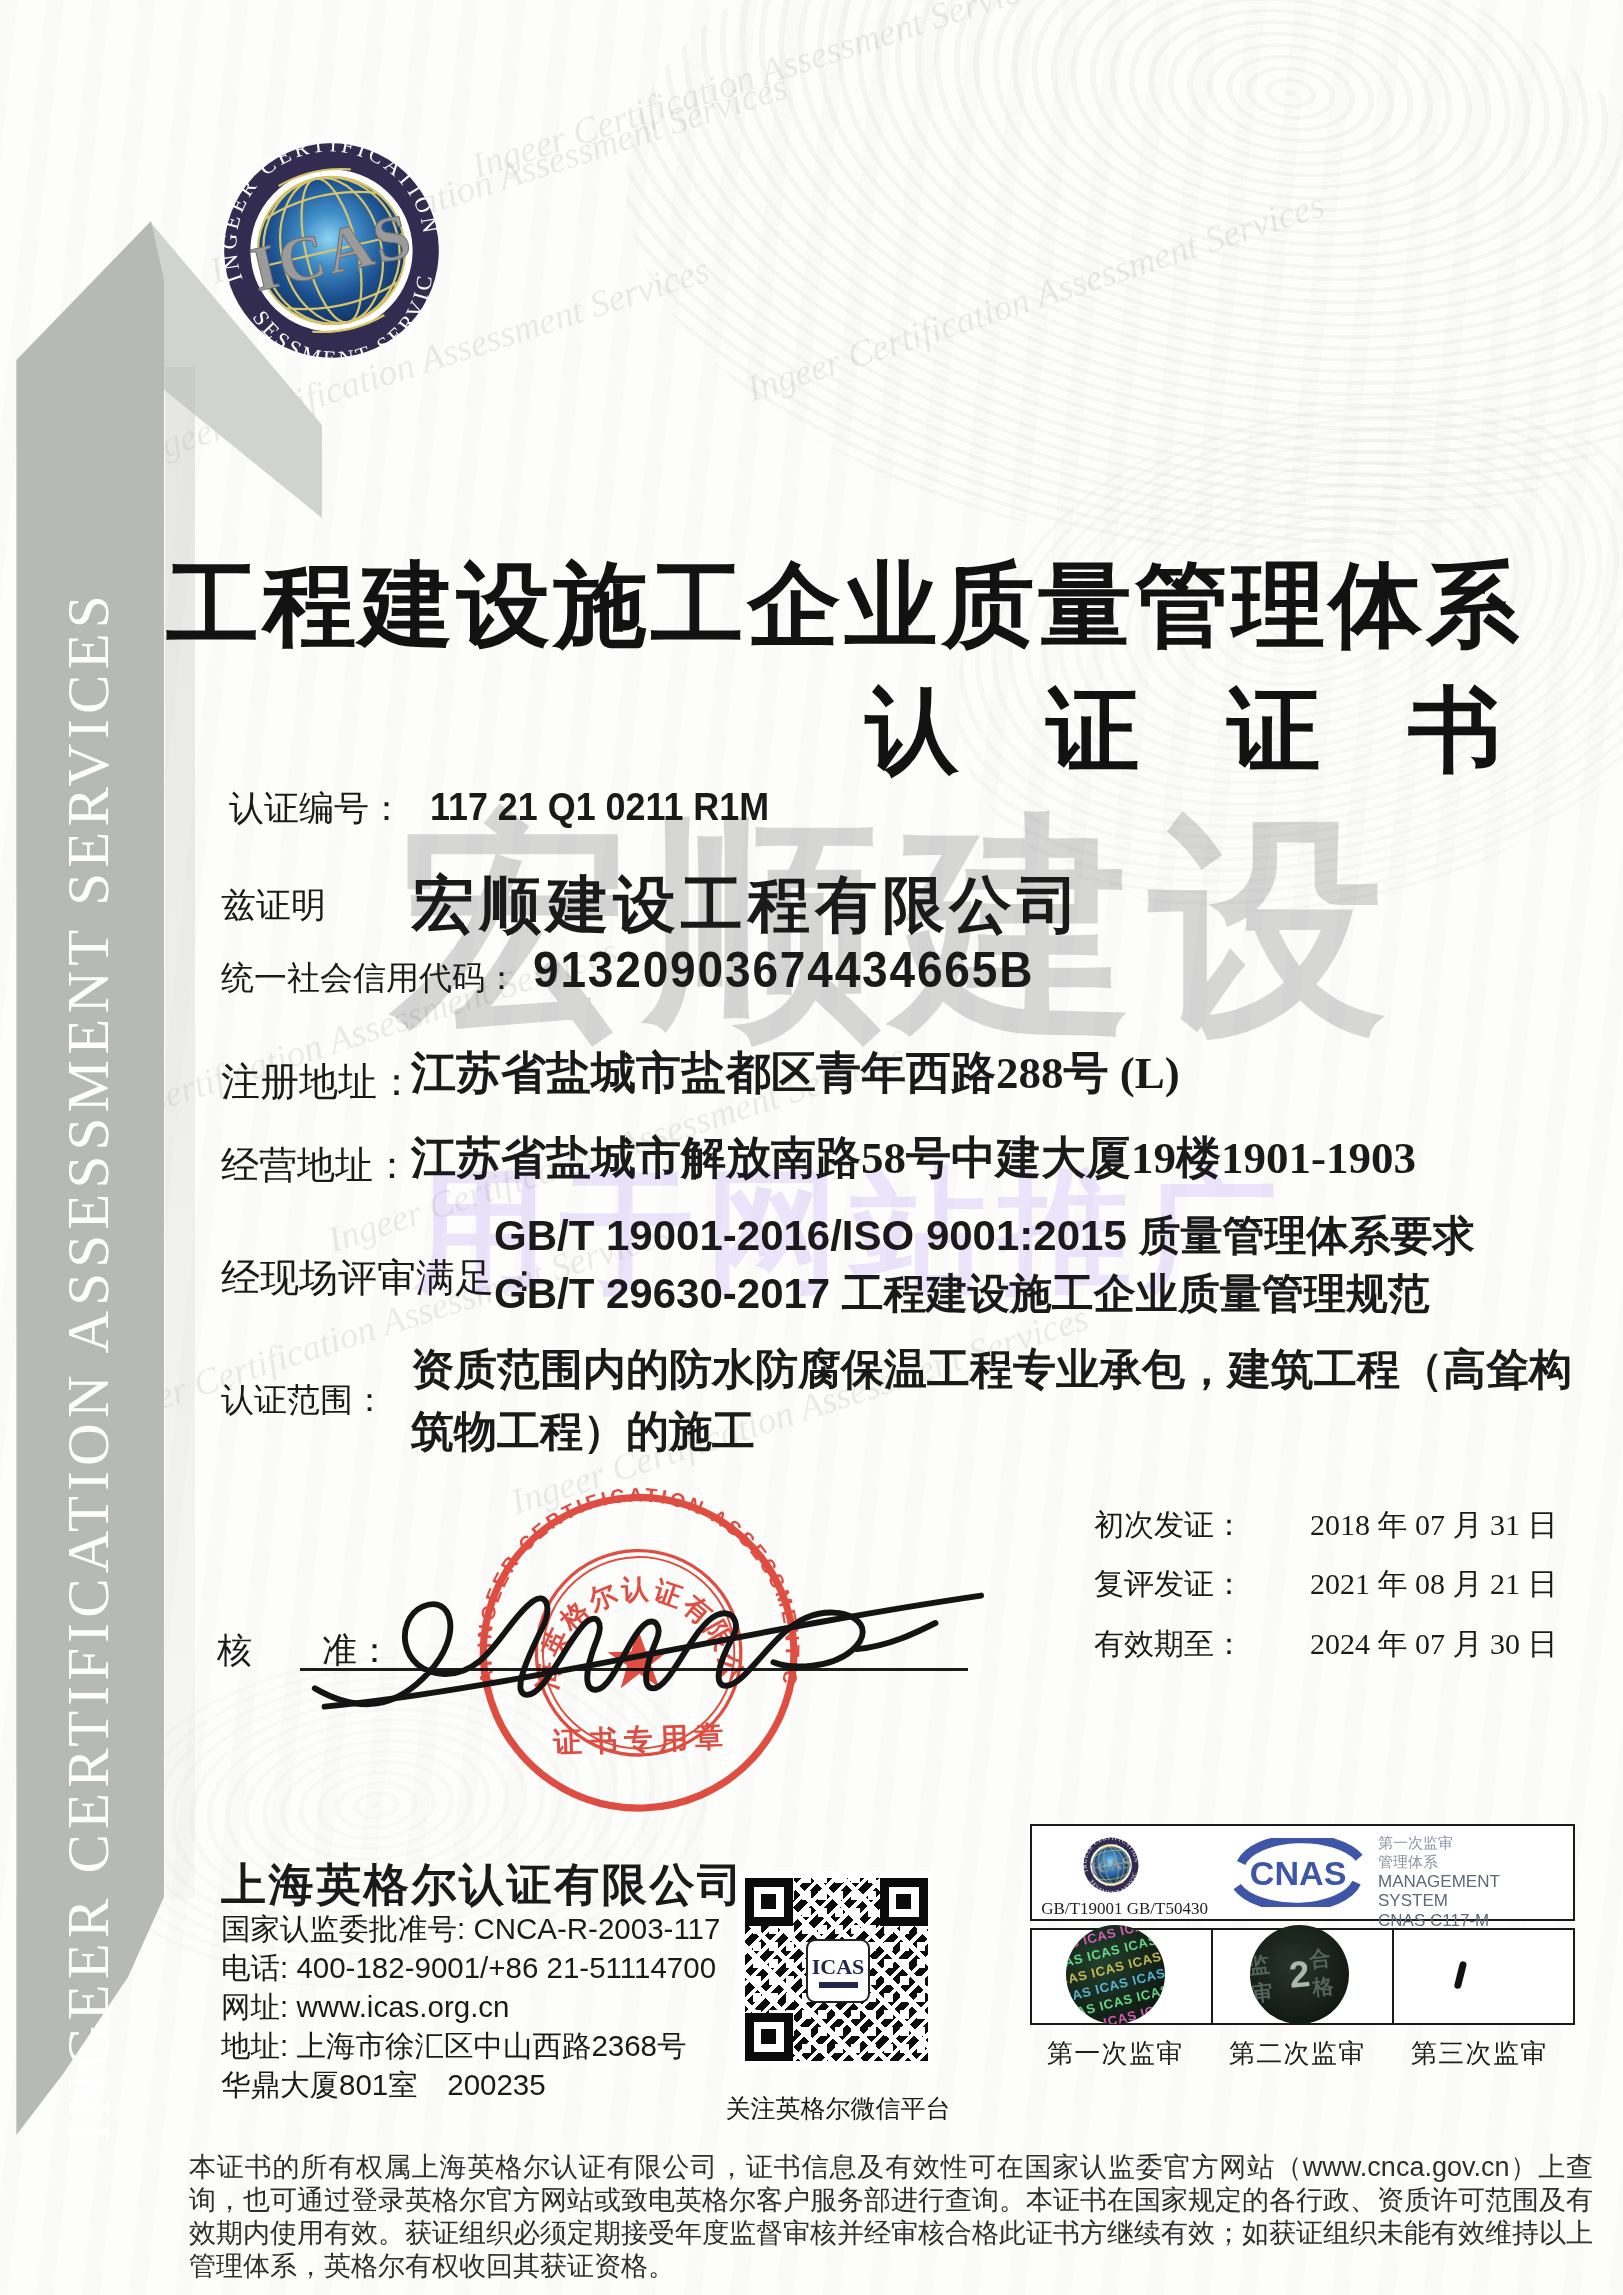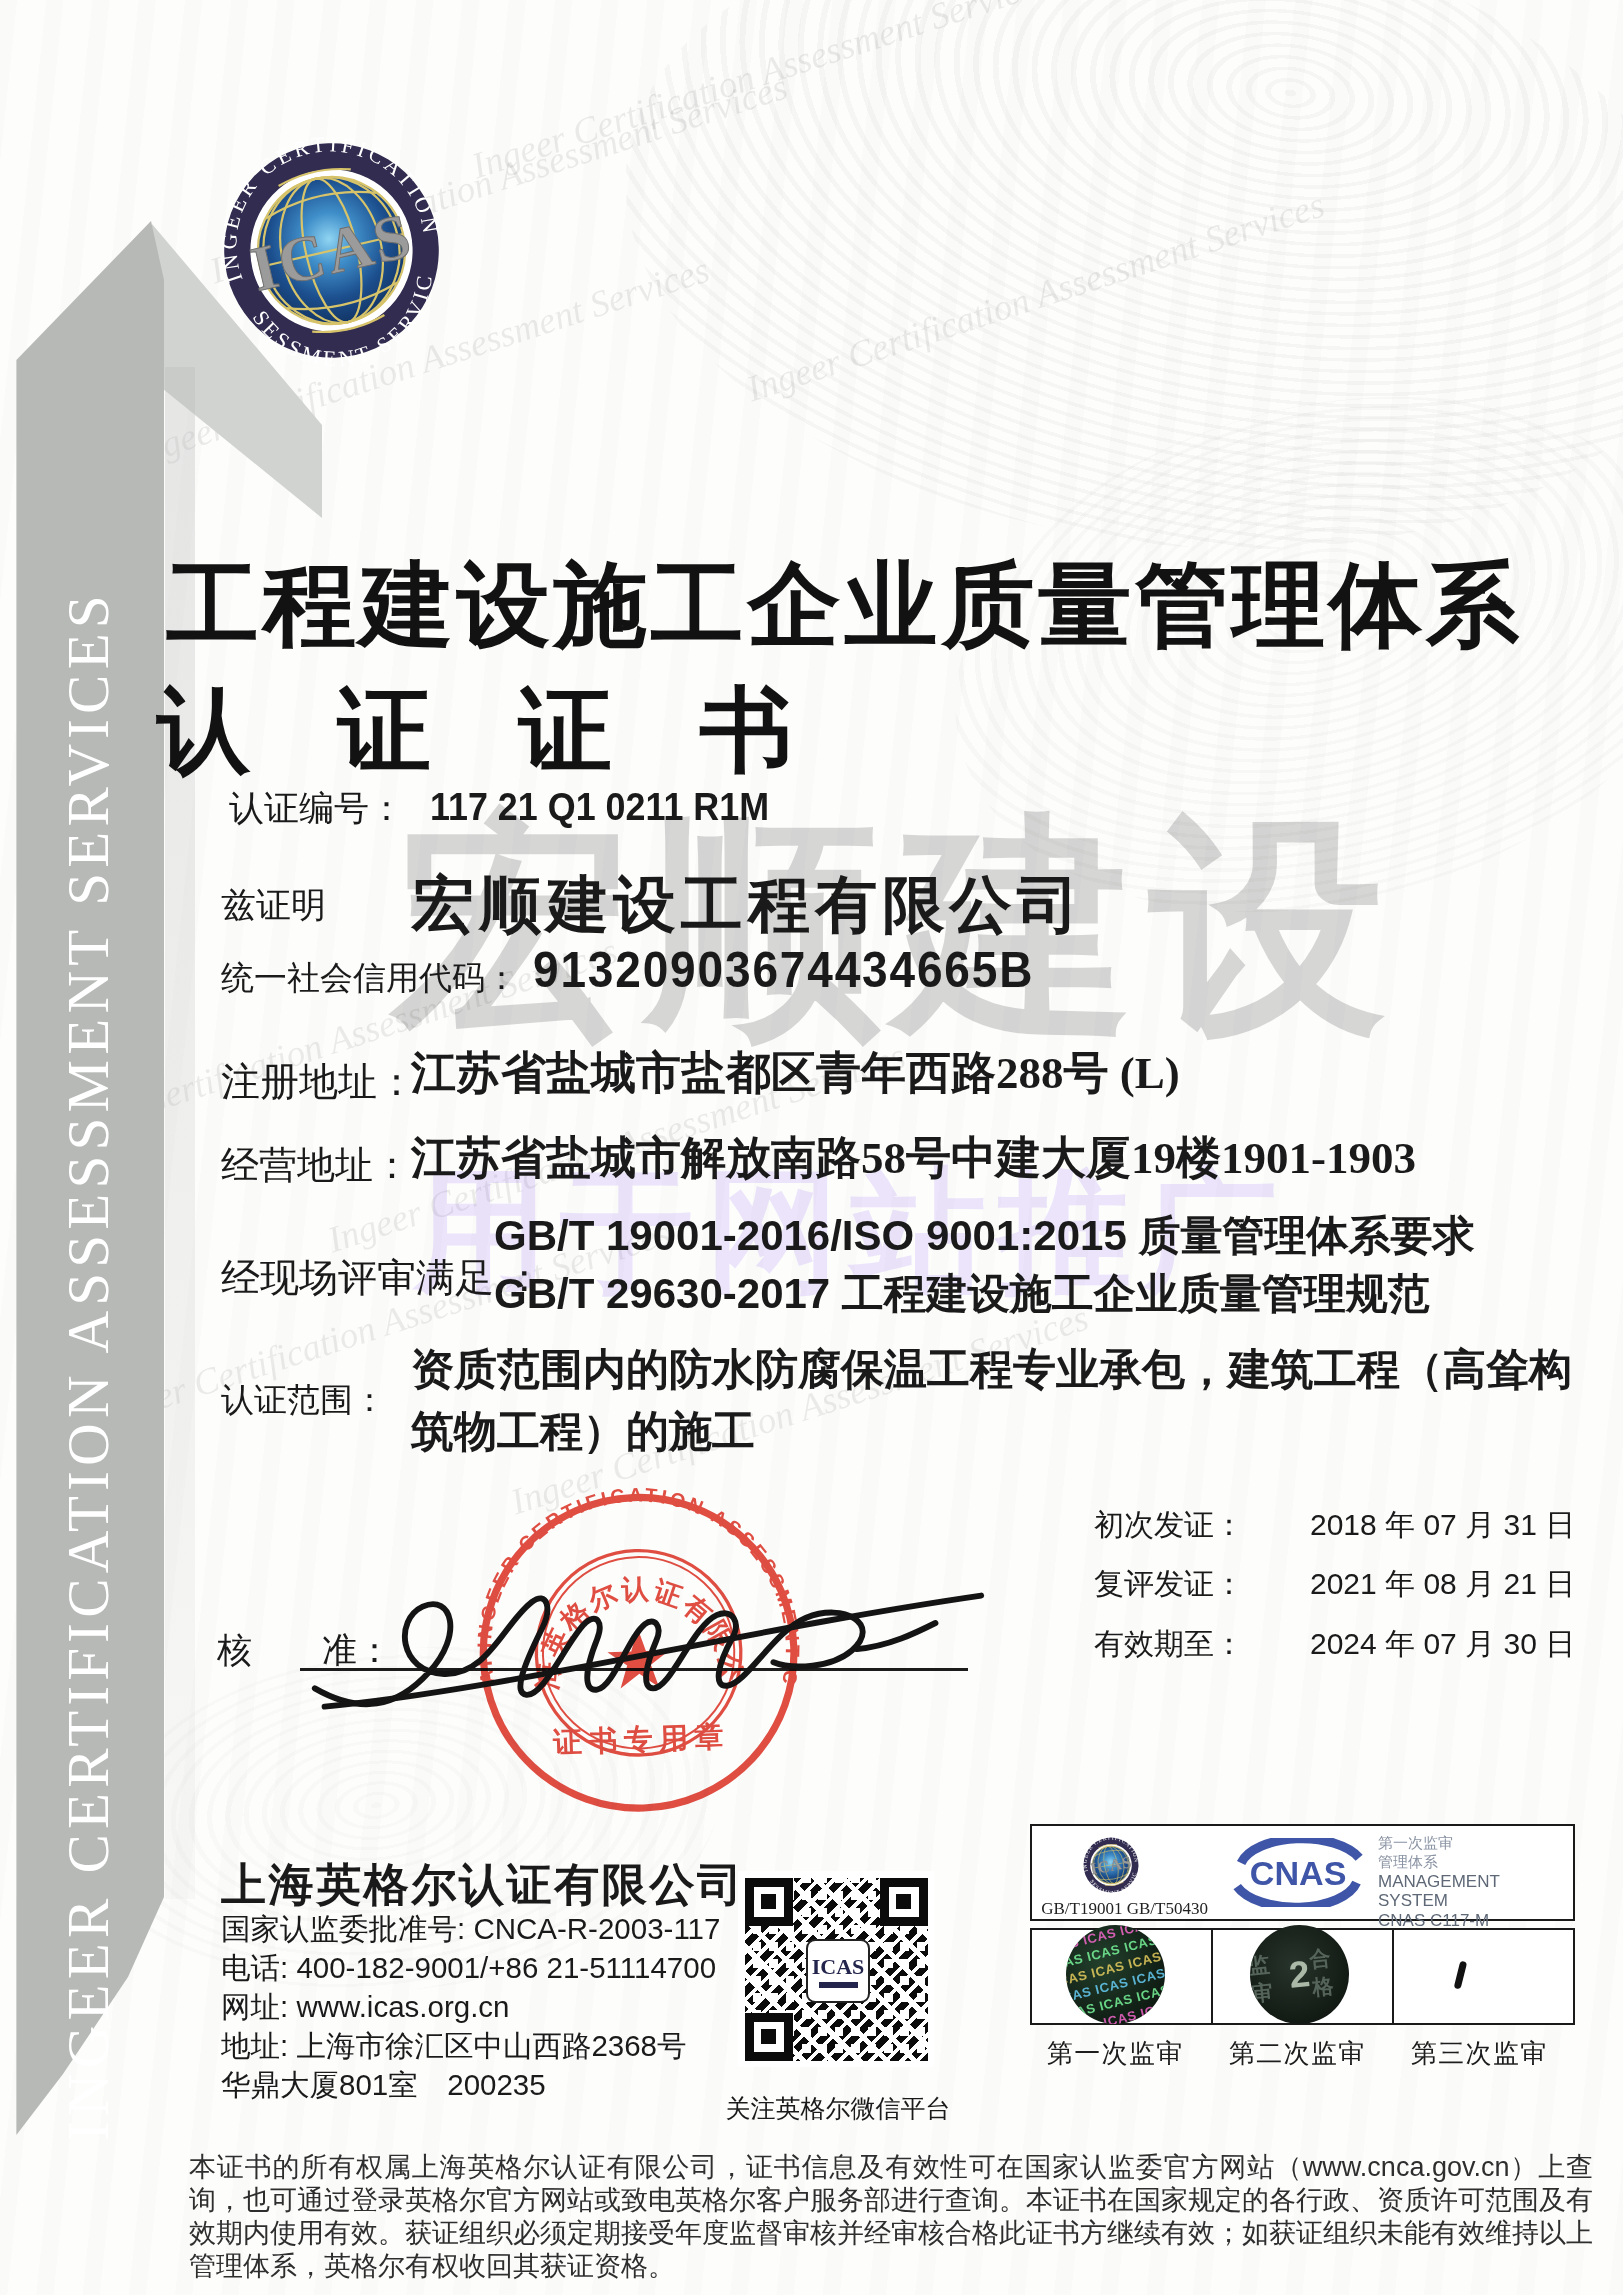--- a/index.html
+++ b/index.html
@@ -35,21 +35,21 @@
      background:linear-gradient(to bottom,rgba(185,188,185,0.35),rgba(185,188,185,0.08));}
   .side-text{left:14.4px;top:308px;width:149px;height:1833px;z-index:4;
      writing-mode:vertical-rl;transform:rotate(180deg);
      font-family:"Liberation Serif",serif;font-size:59px;letter-spacing:5.2px;color:#ffffff;line-height:149px;}
   
   .wm-company{left:393px;top:772px;font-size:236px;font-weight:700;letter-spacing:16.4px;
      color:#000;opacity:0.15;z-index:2;white-space:nowrap;}
   .wm-promo{left:414px;top:1142px;font-size:134px;font-weight:700;letter-spacing:11.8px;
      color:#8b5cf6;opacity:0.15;z-index:2;white-space:nowrap;}
   .title1{left:157px;top:543px;width:1375px;text-align:center;font-size:93px;font-weight:900;letter-spacing:3.9px;color:#121212;z-index:5;}
-  .title2{left:157px;top:668px;width:1375px;text-align:left;font-size:93px;font-weight:900;letter-spacing:31px;color:#121212;z-index:5;}
+  .title2{left:157px;top:668px;width:1375px;text-align:right;font-size:93px;font-weight:900;letter-spacing:31px;color:#121212;z-index:5;}
   .row-certno{left:229px;top:785px;z-index:5;}
   .row-certno .lbl{font-size:35px;}
   .row-certno .val{font-size:39px;font-weight:700;margin-left:26px;display:inline-block;transform:scaleX(0.92);transform-origin:left;}
   .lbl-certify{left:221px;top:882px;font-size:35px;z-index:5;}
   .company-name{left:412px;top:863px;font-family:"Liberation Serif",serif;font-weight:700;font-size:62px;letter-spacing:5.2px;z-index:5;}
   .lbl-credit{left:221px;top:956px;font-size:33px;z-index:5;}
   .val-credit{left:533px;top:941px;font-size:50px;font-weight:700;letter-spacing:2px;z-index:5;
      transform:scaleX(0.92);transform-origin:left;}
   .lbl-reg{left:221px;top:1055px;font-size:39px;z-index:5;text-align:center;}
   .val-reg{left:411px;top:1043px;font-family:"Liberation Serif",serif;font-weight:700;font-size:45px;z-index:5;white-space:nowrap;}
@@ -57,21 +57,21 @@
   .val-biz{left:411px;top:1128px;font-family:"Liberation Serif",serif;font-weight:700;font-size:45px;z-index:5;white-space:nowrap;}
   .lbl-std{left:221px;top:1251px;font-size:39px;z-index:5;}
   .std1{left:494px;top:1208px;font-size:42px;font-weight:700;z-index:5;white-space:nowrap;}
   .std2{left:494px;top:1266px;font-size:42px;font-weight:700;z-index:5;white-space:nowrap;}
   .lbl-scope{left:221px;top:1378px;font-size:33px;z-index:5;}
   .scope1{left:411px;top:1341px;font-family:"Liberation Serif",serif;font-weight:700;font-size:43px;z-index:5;white-space:nowrap;}
   .scope2{left:411px;top:1403px;font-family:"Liberation Serif",serif;font-weight:700;font-size:43px;z-index:5;white-space:nowrap;}
   .dates{left:1094px;top:1505px;z-index:5;}
   .date-row{position:relative;margin-bottom:18.3px;white-space:nowrap;}
   .date-row .lbl{font-size:30px;display:inline-block;width:190px;}
-  .date-row .val{font-family:Liberation Sans, sans-serif;font-size:30px;margin-left:26px;}
+  .date-row .val{font-family:Liberation Serif, serif;font-size:30px;margin-left:26px;}
   .lbl-approve{left:217px;top:1627px;font-size:35px;z-index:5;}
   .sig-line{left:300px;top:1668px;width:668px;height:2.6px;background:#1c1c1c;z-index:6;}
   
   .emblem-main{left:191px;top:110px;width:281px;height:281px;transform:rotate(-13deg);z-index:4;}
   .emblem-mini{width:72px;height:72px;transform:rotate(-10deg);}
   
   .stamp{left:455px;top:1466px;width:367px;height:367px;z-index:6;opacity:0.9;mix-blend-mode:multiply;transform:rotate(-2deg);}
   .signature{left:288px;top:1525px;width:720px;height:196px;z-index:7;}
   
   .issuer-name{left:221px;top:1855px;font-size:45px;font-weight:700;letter-spacing:2.6px;z-index:5;}

